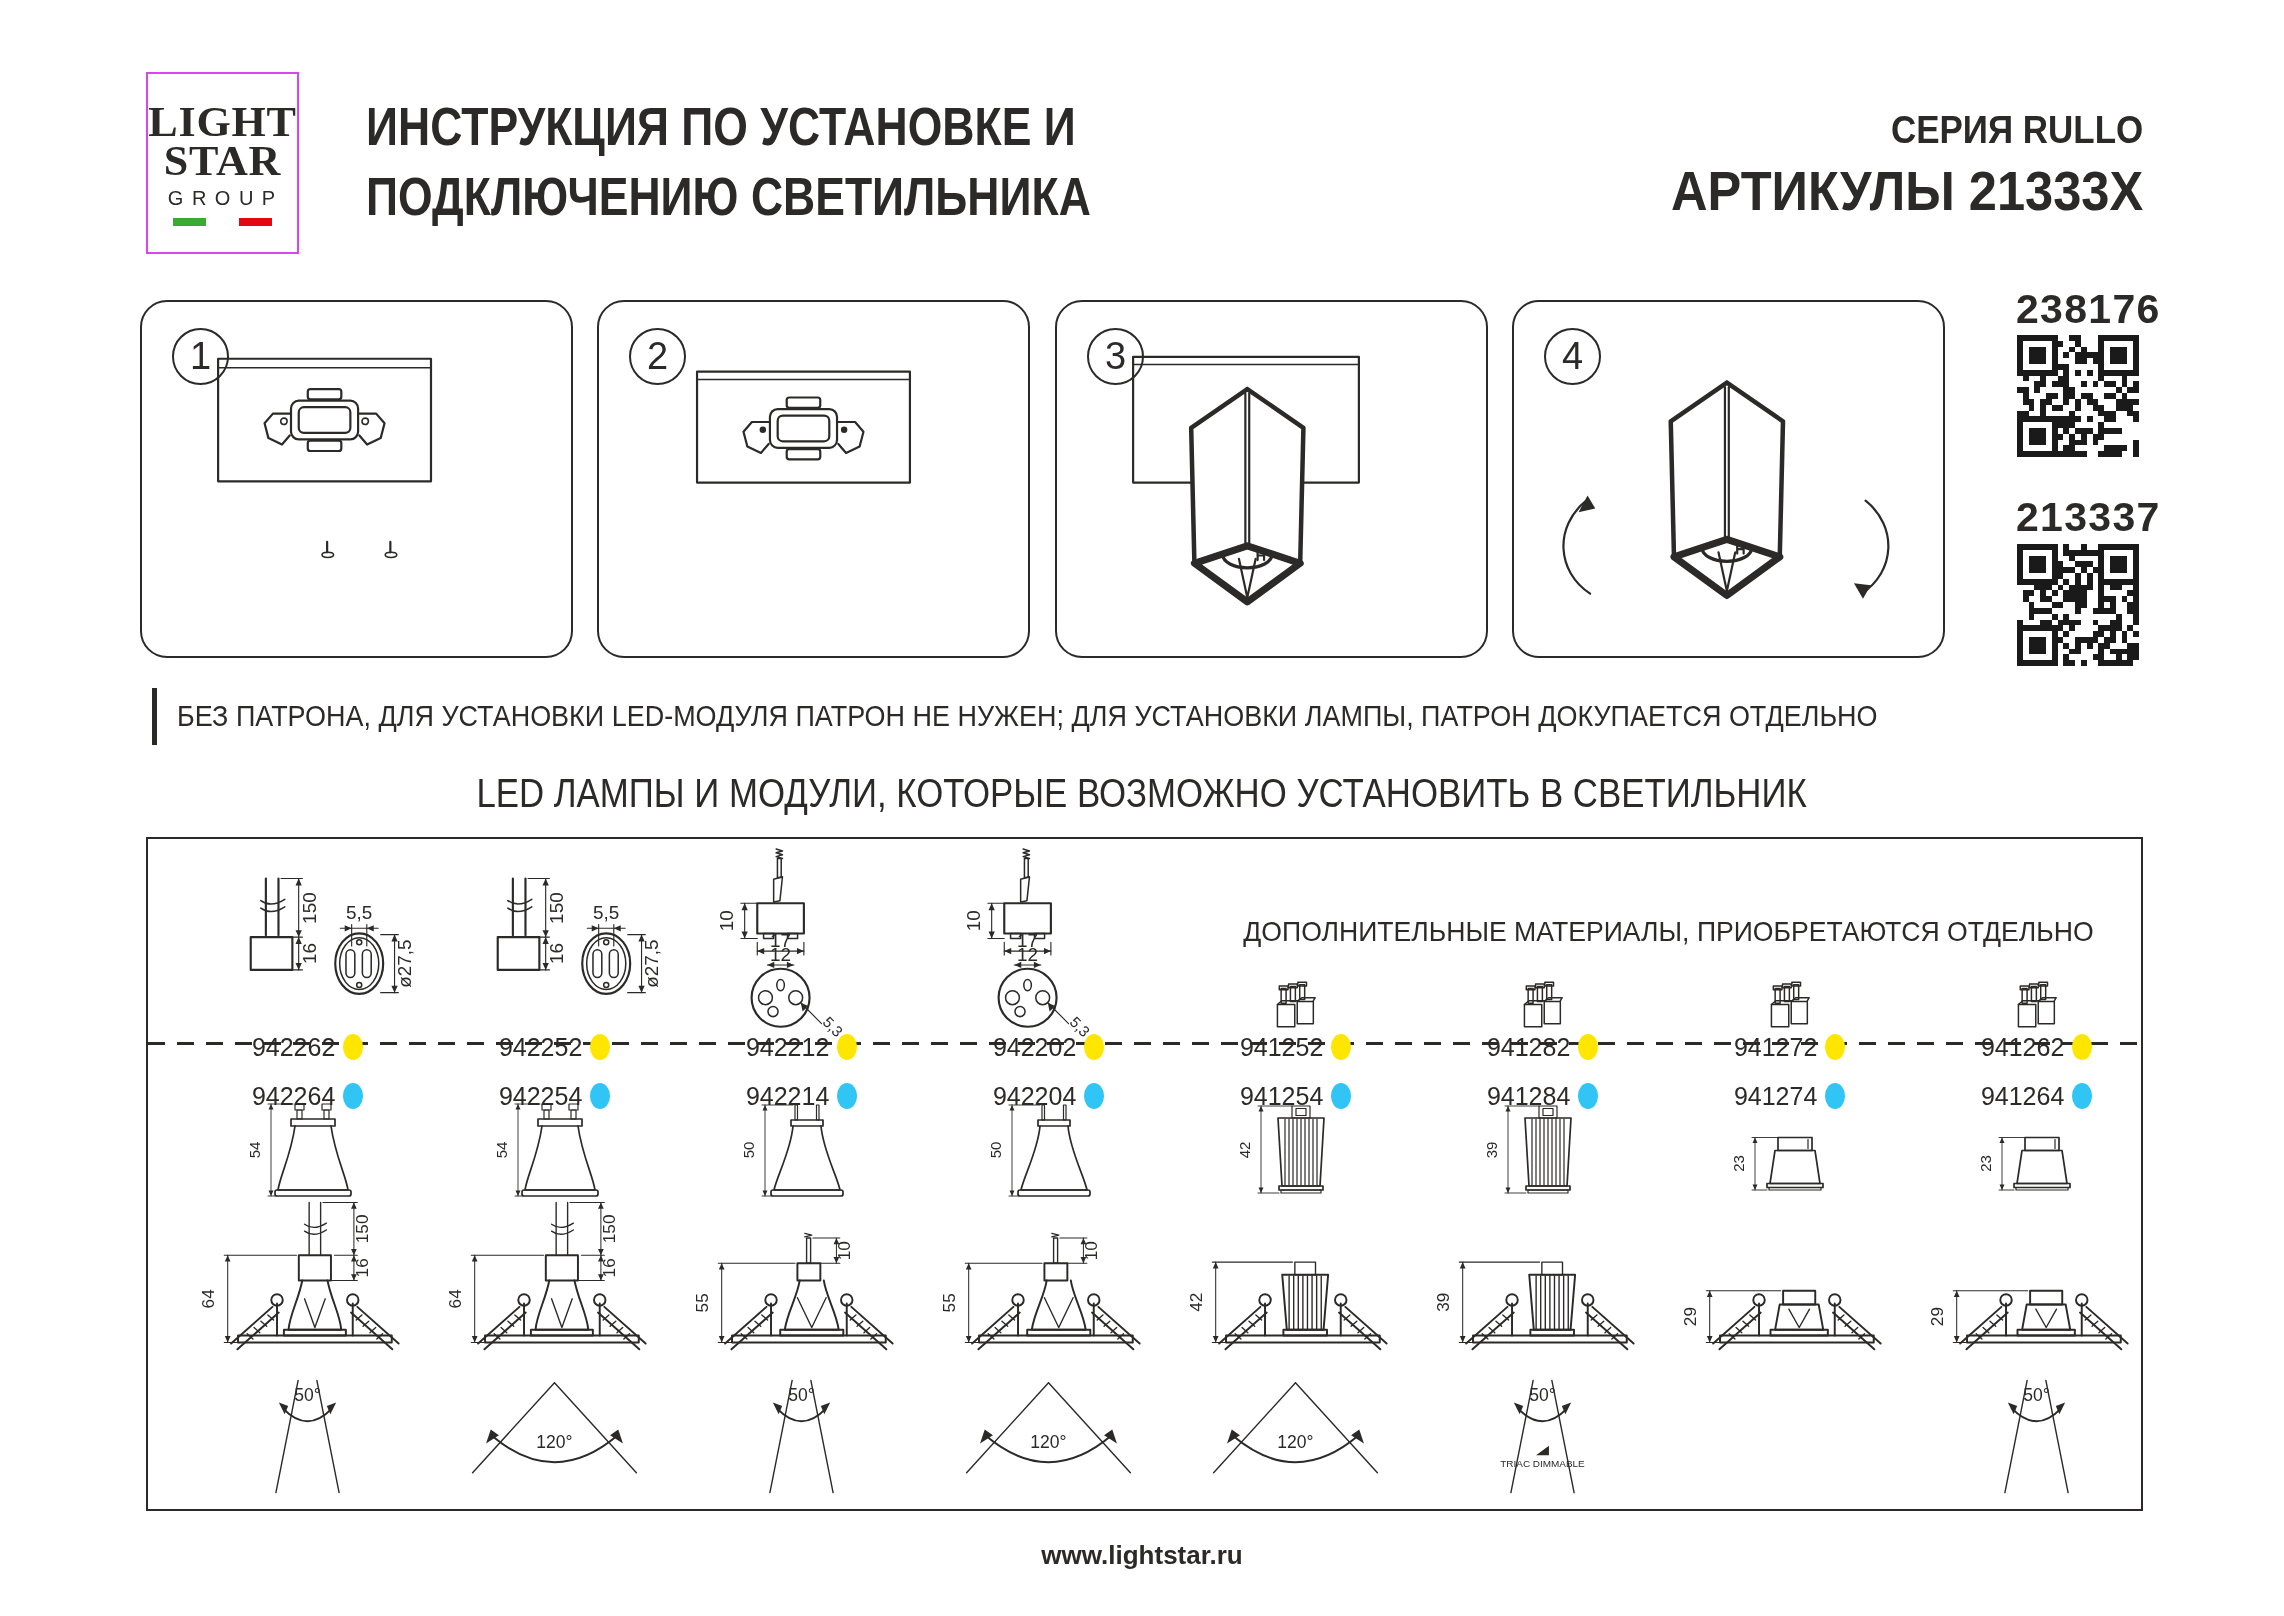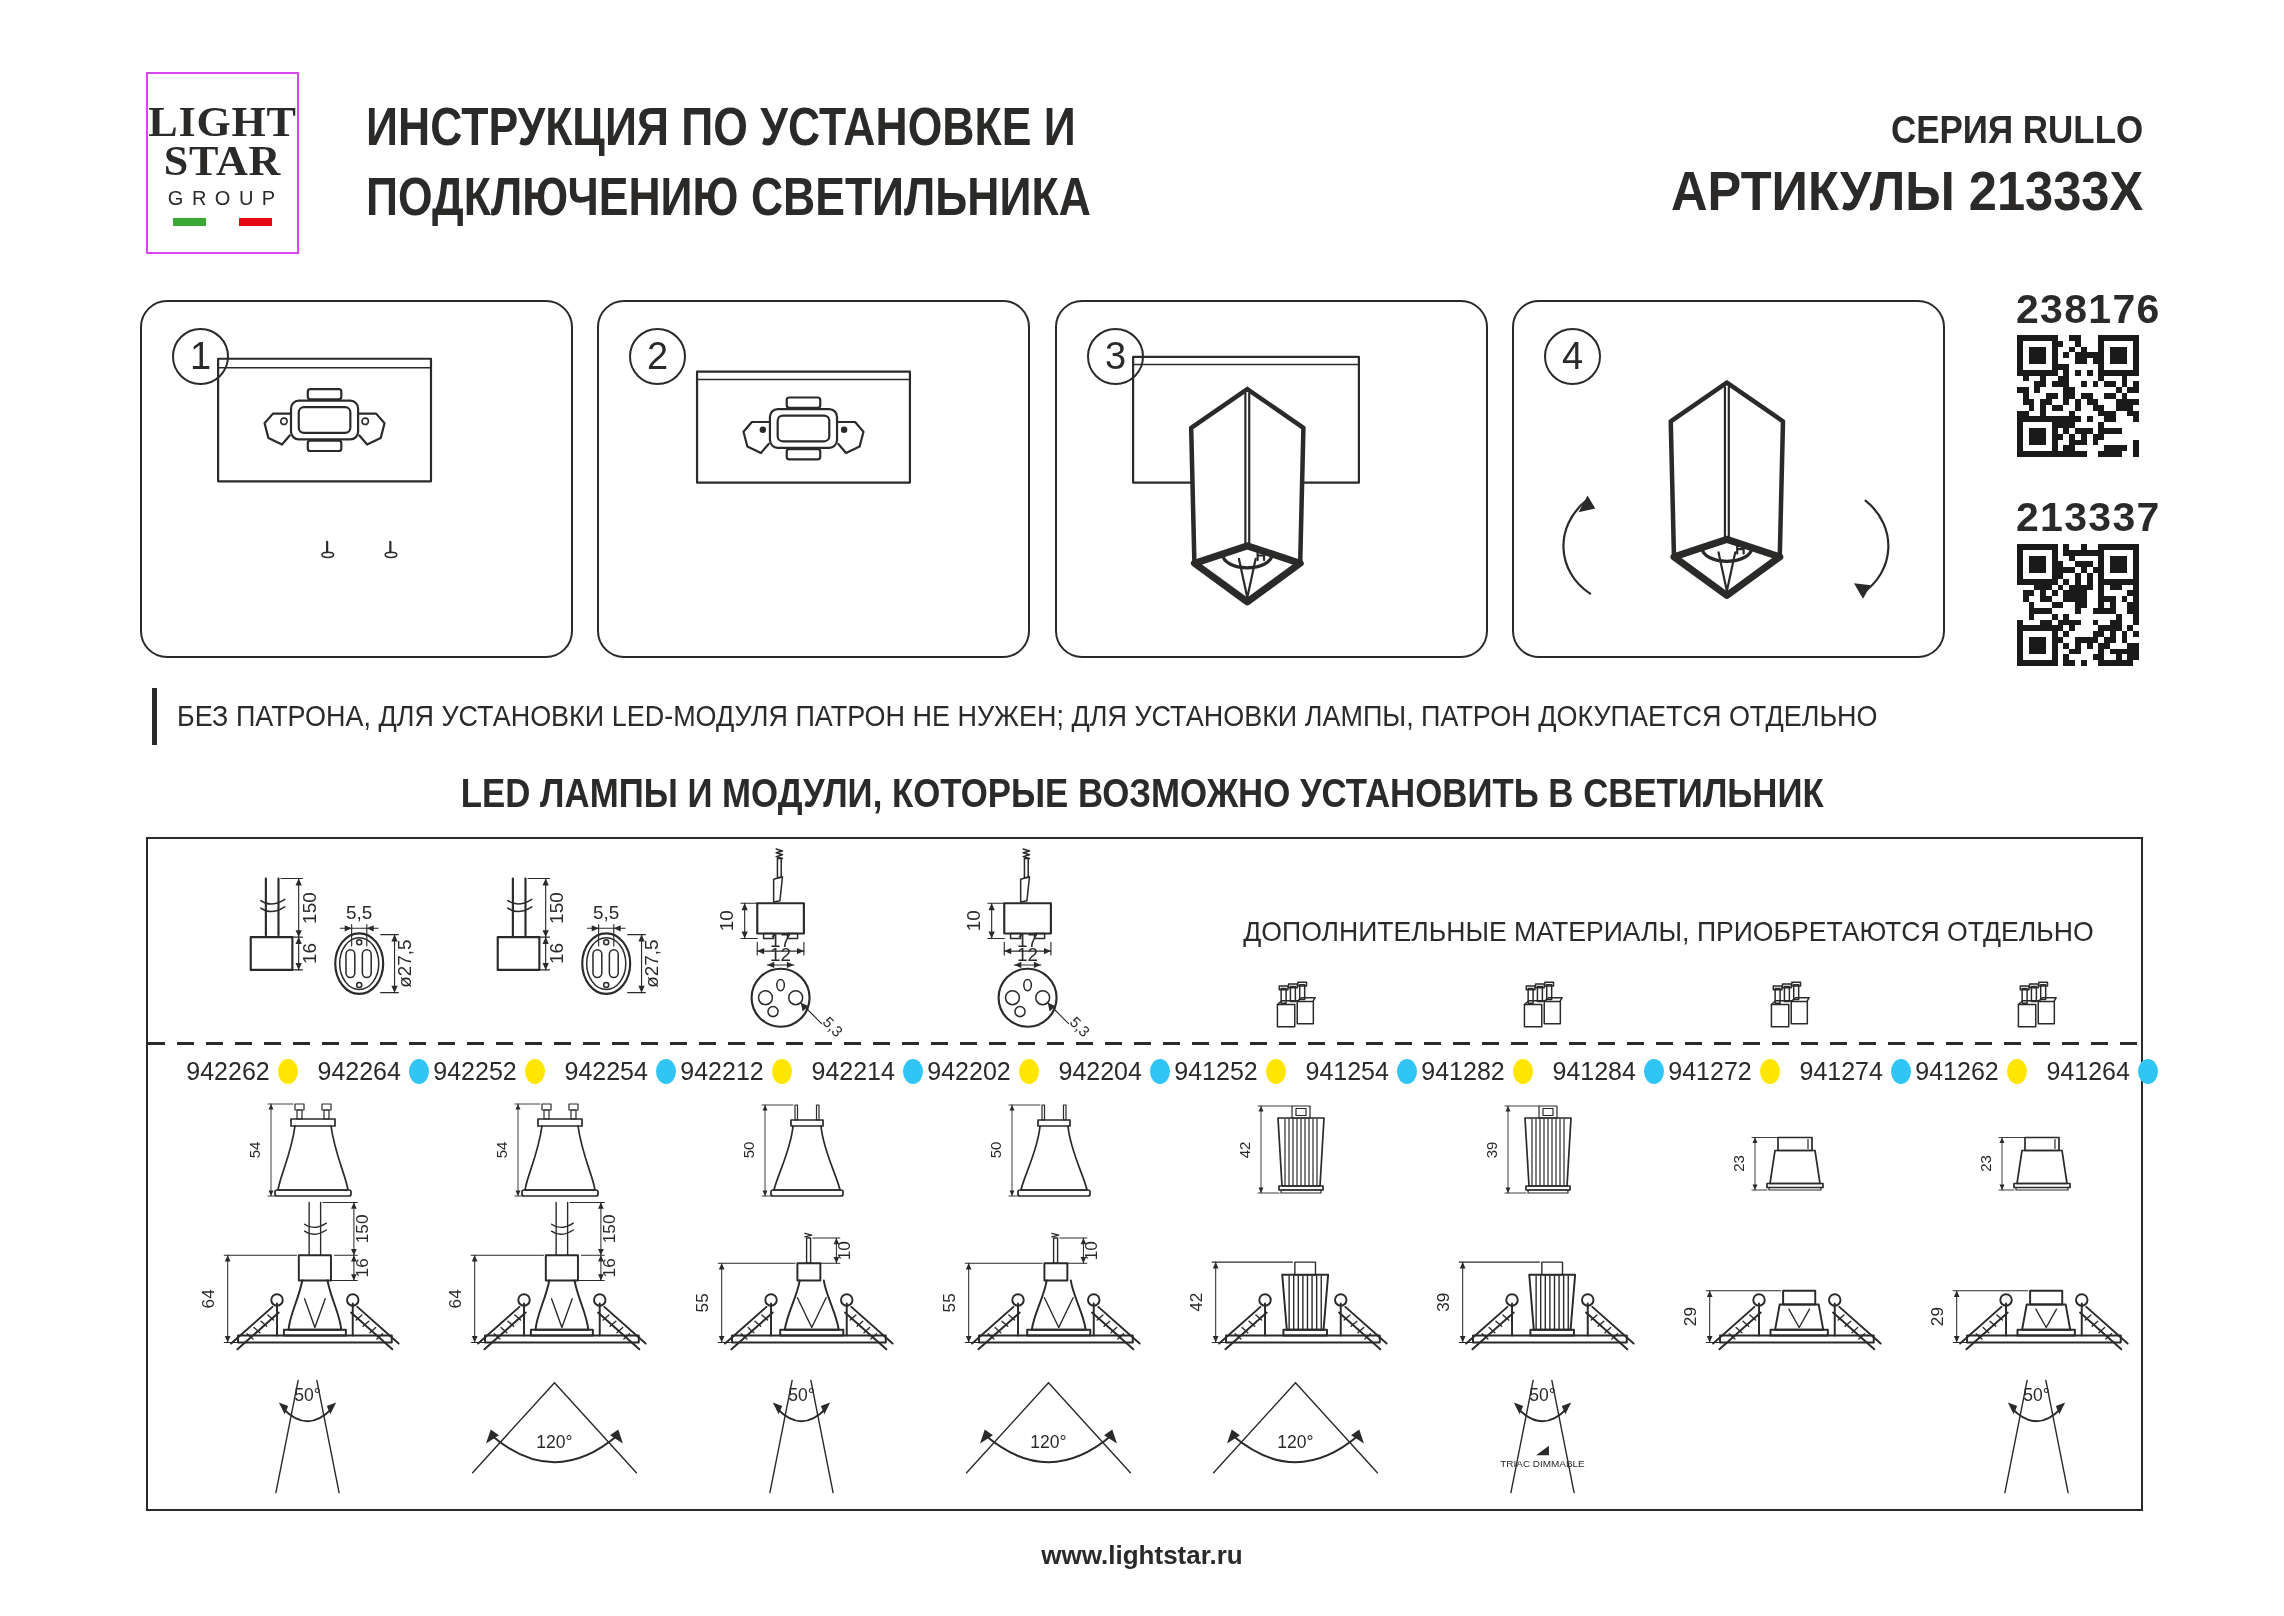--- a/index.html
+++ b/index.html
@@ -36,32 +36,32 @@
   .step-num{position:absolute;left:30px;top:26px;width:57px;height:57px;border:2.6px solid #2b2a29;border-radius:50%;display:flex;align-items:center;justify-content:center;font-size:38px;box-sizing:border-box}
   .step-art{position:absolute;inset:0}
 
   
   .qr-label{left:2016px;width:125px;text-align:center;font-size:41px;font-weight:bold;letter-spacing:1.3px}
   .qr-svg{left:2017px;width:122px;height:122px;fill:#1a1a1a}
 
   
   .note-bar{left:152px;top:688px;width:4.6px;height:57px;background:#2b2a29}
   .note-text{left:177px;top:688px;height:57px;line-height:57px;font-size:29px;white-space:nowrap;transform:scaleX(.93);transform-origin:left center}
-  .section-title{left:0;top:771px;width:2284px;text-align:center;font-size:40px;font-weight:bold}
+  .section-title{left:0;top:771px;width:2284px;text-align:center;font-size:40px;font-weight:normal}
   .section-title span{display:inline-block;transform:scaleX(.87)}
 
   
   .lamp-panel{left:146px;top:837px;width:1997px;height:674px;border:2px solid #2b2a29;box-sizing:border-box}
   .panel-heading{position:absolute;left:1071px;top:77px;width:899px;text-align:center;font-size:28px;white-space:nowrap;transform:scaleX(.95);transform-origin:center}
   .dash-line{position:absolute;left:0;top:203px;width:100%;height:3.3px;background:repeating-linear-gradient(90deg,#2b2a29 0 17px,transparent 17px 29px)}
   .cols{position:absolute;left:36px;top:0;display:flex}
   .lamp-col{width:247px;display:flex;flex-direction:column;align-items:center}
   .slot{display:flex;justify-content:center}
   .slot-a{height:203px;align-items:flex-end;padding-bottom:9px;box-sizing:border-box}
-  .slot-b{height:46px;margin-top:6.5px;flex-direction:row;justify-content:center;gap:20px}
+  .slot-b{height:46px;margin-top:6.5px;flex-direction:column;justify-content:center;gap:20px}
   .slot-c{height:112px;align-items:flex-end}
   .slot-d{height:168px;align-items:flex-end}
   .slot-e{height:120px;align-items:flex-end}
   .part-row{display:flex;align-items:center;justify-content:center;gap:7.8px}
   .pcode{font-size:25px}
   .pdot{width:20px;height:25.4px;border-radius:50%}
 
   .footer-url{left:0;top:1540px;width:2284px;text-align:center;font-size:26px;font-weight:bold}
 </style>
 </head>

